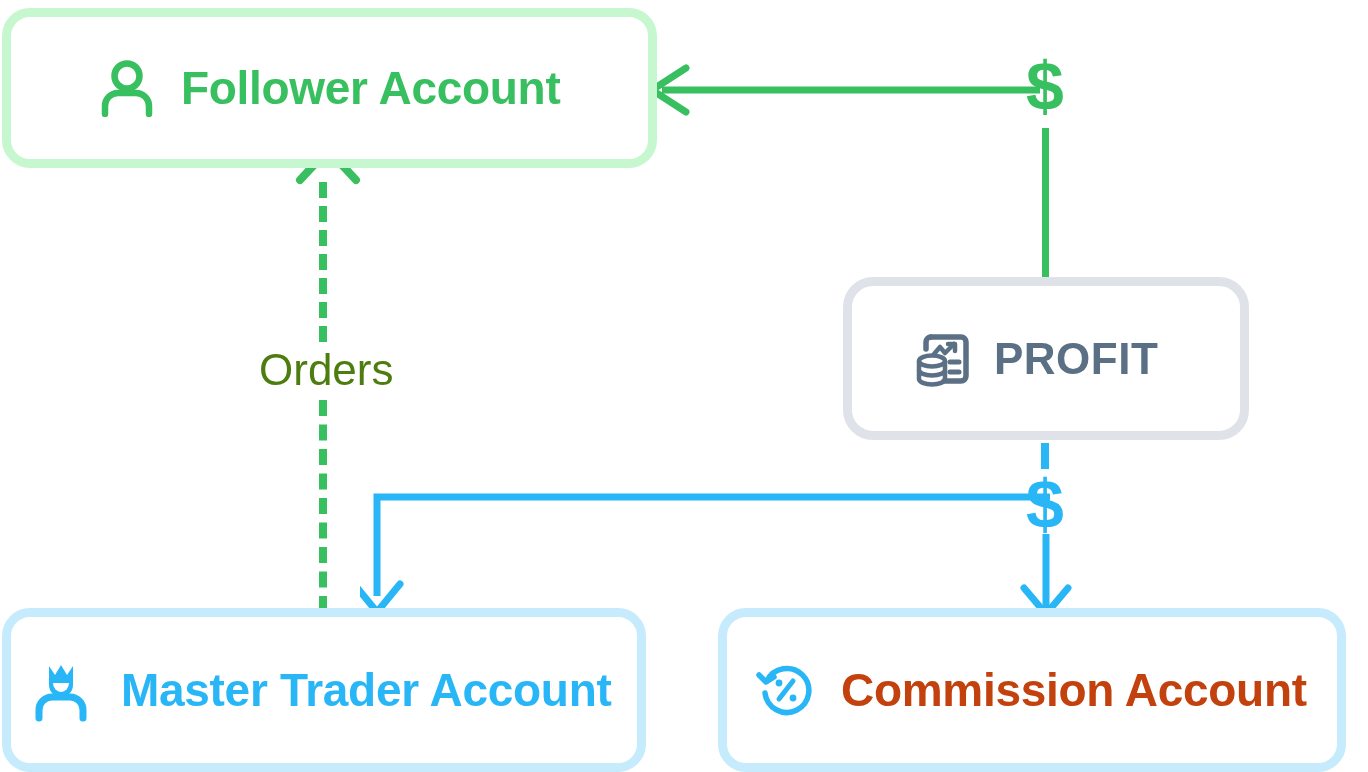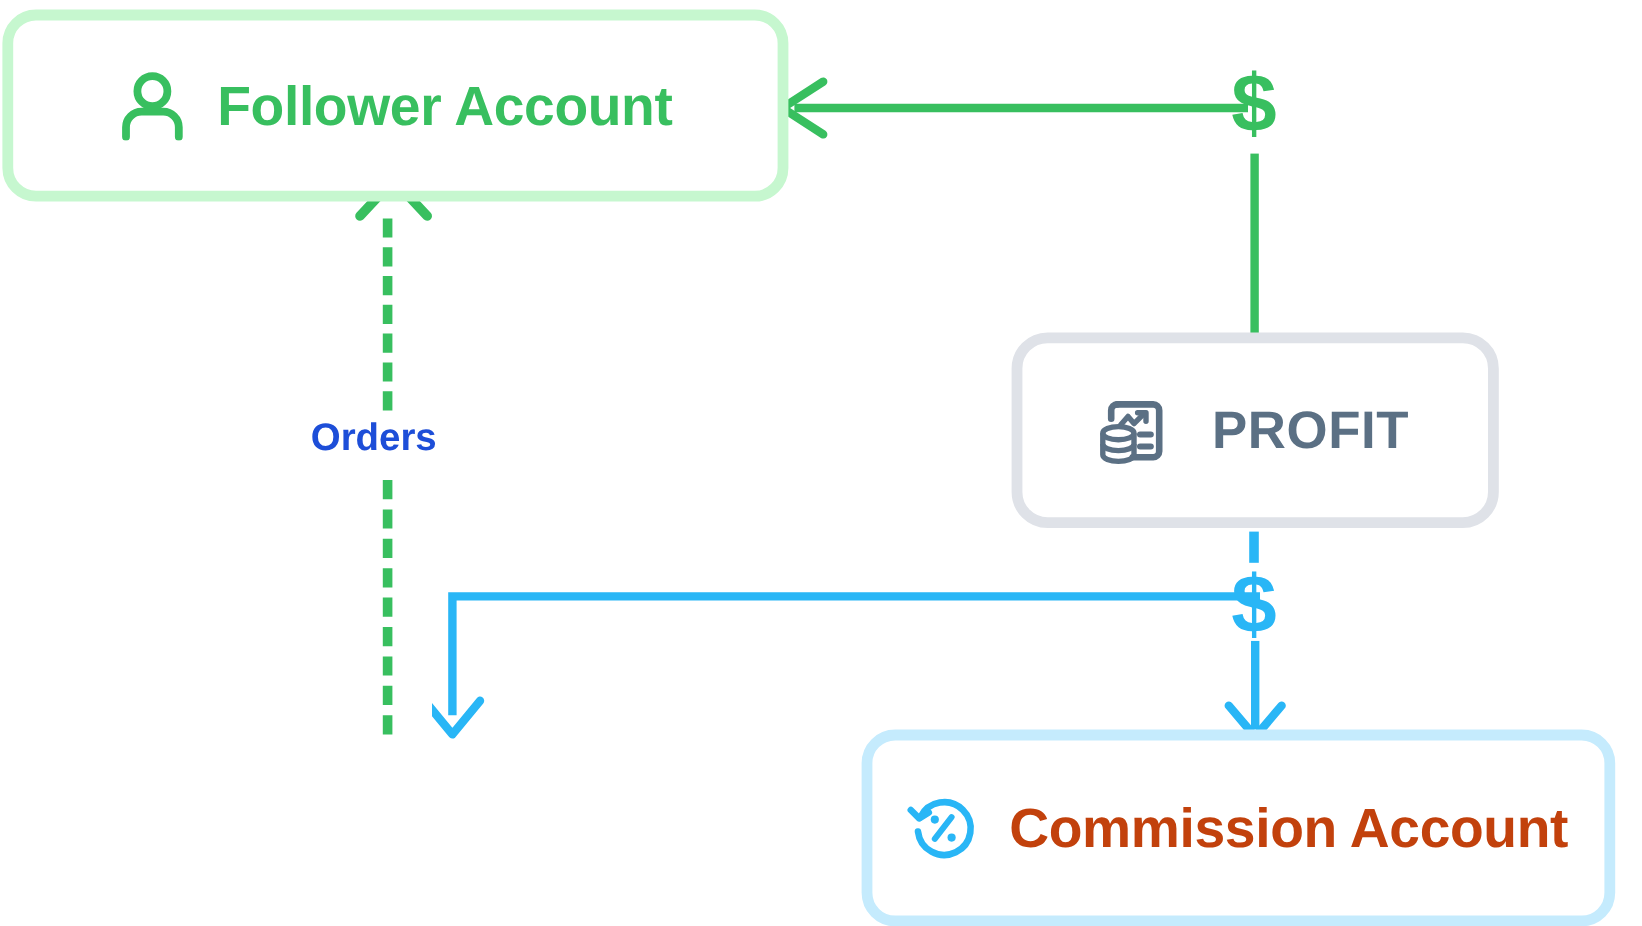--- a/index.html
+++ b/index.html
@@ -61,21 +61,21 @@
   
   #node-profit {
     left: 843px;
     top: 277px;
     width: 406px;
     height: 163px;
     border-width: 9px;
     border-color: #dfe2e8;
     border-radius: 30px;
   }
-  #node-profit .node-inner { padding-left: 62px; gap: 36px; }
+  #node-profit .node-inner { padding-left: 62px; gap: 20px; }
   #node-profit .node-label {
     color: #5b7084;
     font-size: 44px;
     letter-spacing: 0.5px;
   }
 
   
   #node-master {
     left: 2px;
     top: 608px;
@@ -140,23 +140,23 @@
   #orders-dash-lower {
     left: 319px;
     top: 400px;
     height: 212px;
     border-left-color: #38bf5f;
   }
   #orders-label {
     position: absolute;
     left: 259px;
     top: 348px;
-    font-size: 32px;
-    font-weight: bold;
-    color: #1d4ed8;
+    font-size: 44px;
+    font-weight: normal;
+    color: #4d7c0f;
     line-height: 1;
     white-space: nowrap;
   }
   
   #profit-dash-blue {
     left: 1041px;
     top: 443px;
     height: 26px;
     border-left-color: #29b6f6;
   }
@@ -252,20 +252,32 @@
         <line x1="36" y1="43" x2="45" y2="43" stroke="#5b7084" stroke-width="5" stroke-linecap="round"></line>
 
         <ellipse cx="18" cy="32" rx="13" ry="5.5" fill="none" stroke="#5b7084" stroke-width="4.5"></ellipse>
         <path d="M 5 32 L 5 50 A 13 5.5 0 0 0 31 50 L 31 32" fill="none" stroke="#5b7084" stroke-width="4.5"></path>
         <path d="M 5 41 A 13 5.5 0 0 0 31 41" fill="none" stroke="#5b7084" stroke-width="4.5"></path>
       </svg>
       <span class="node-label">PROFIT</span>
     </div>
   </div>
 
+  <div id="node-master" class="node">
+    <div class="node-inner">
+      <svg class="node-icon" width="66" height="64" viewBox="0 0 66 64">
+
+        <path d="M 18 8 L 24 17 L 30 7 L 36 17 L 42 8 L 42 27 A 12 12 0 0 1 18 27 Z" fill="#29b6f6"></path>
+        <path d="M 22 25 L 38 25 A 8 9 0 0 1 22 25 Z" fill="#ffffff"></path>
+
+        <path d="M 8 60 L 8 52 A 13 13 0 0 1 21 39 L 39 39 A 13 13 0 0 1 52 52 L 52 60" fill="none" stroke="#29b6f6" stroke-width="7" stroke-linecap="round"></path>
+      </svg>
+      <span class="node-label">Master Trader Account</span>
+    </div>
+  </div>
 
   <div id="node-commission" class="node">
     <div class="node-inner">
       <svg class="node-icon" width="62" height="62" viewBox="0 0 62 62">
         <path d="M 12 22 A 22 22 0 1 1 10 34" fill="none" stroke="#29b6f6" stroke-width="5.5" stroke-linecap="round"></path>
         <polyline points="4,16 11,23 19,18" fill="none" stroke="#29b6f6" stroke-width="5.5" stroke-linecap="round" stroke-linejoin="round"></polyline>
         <line x1="38" y1="22" x2="24" y2="40" stroke="#29b6f6" stroke-width="5" stroke-linecap="round"></line>
         <circle cx="24" cy="24" r="3.4" fill="#29b6f6"></circle>
         <circle cx="38" cy="39" r="3.4" fill="#29b6f6"></circle>
       </svg>

